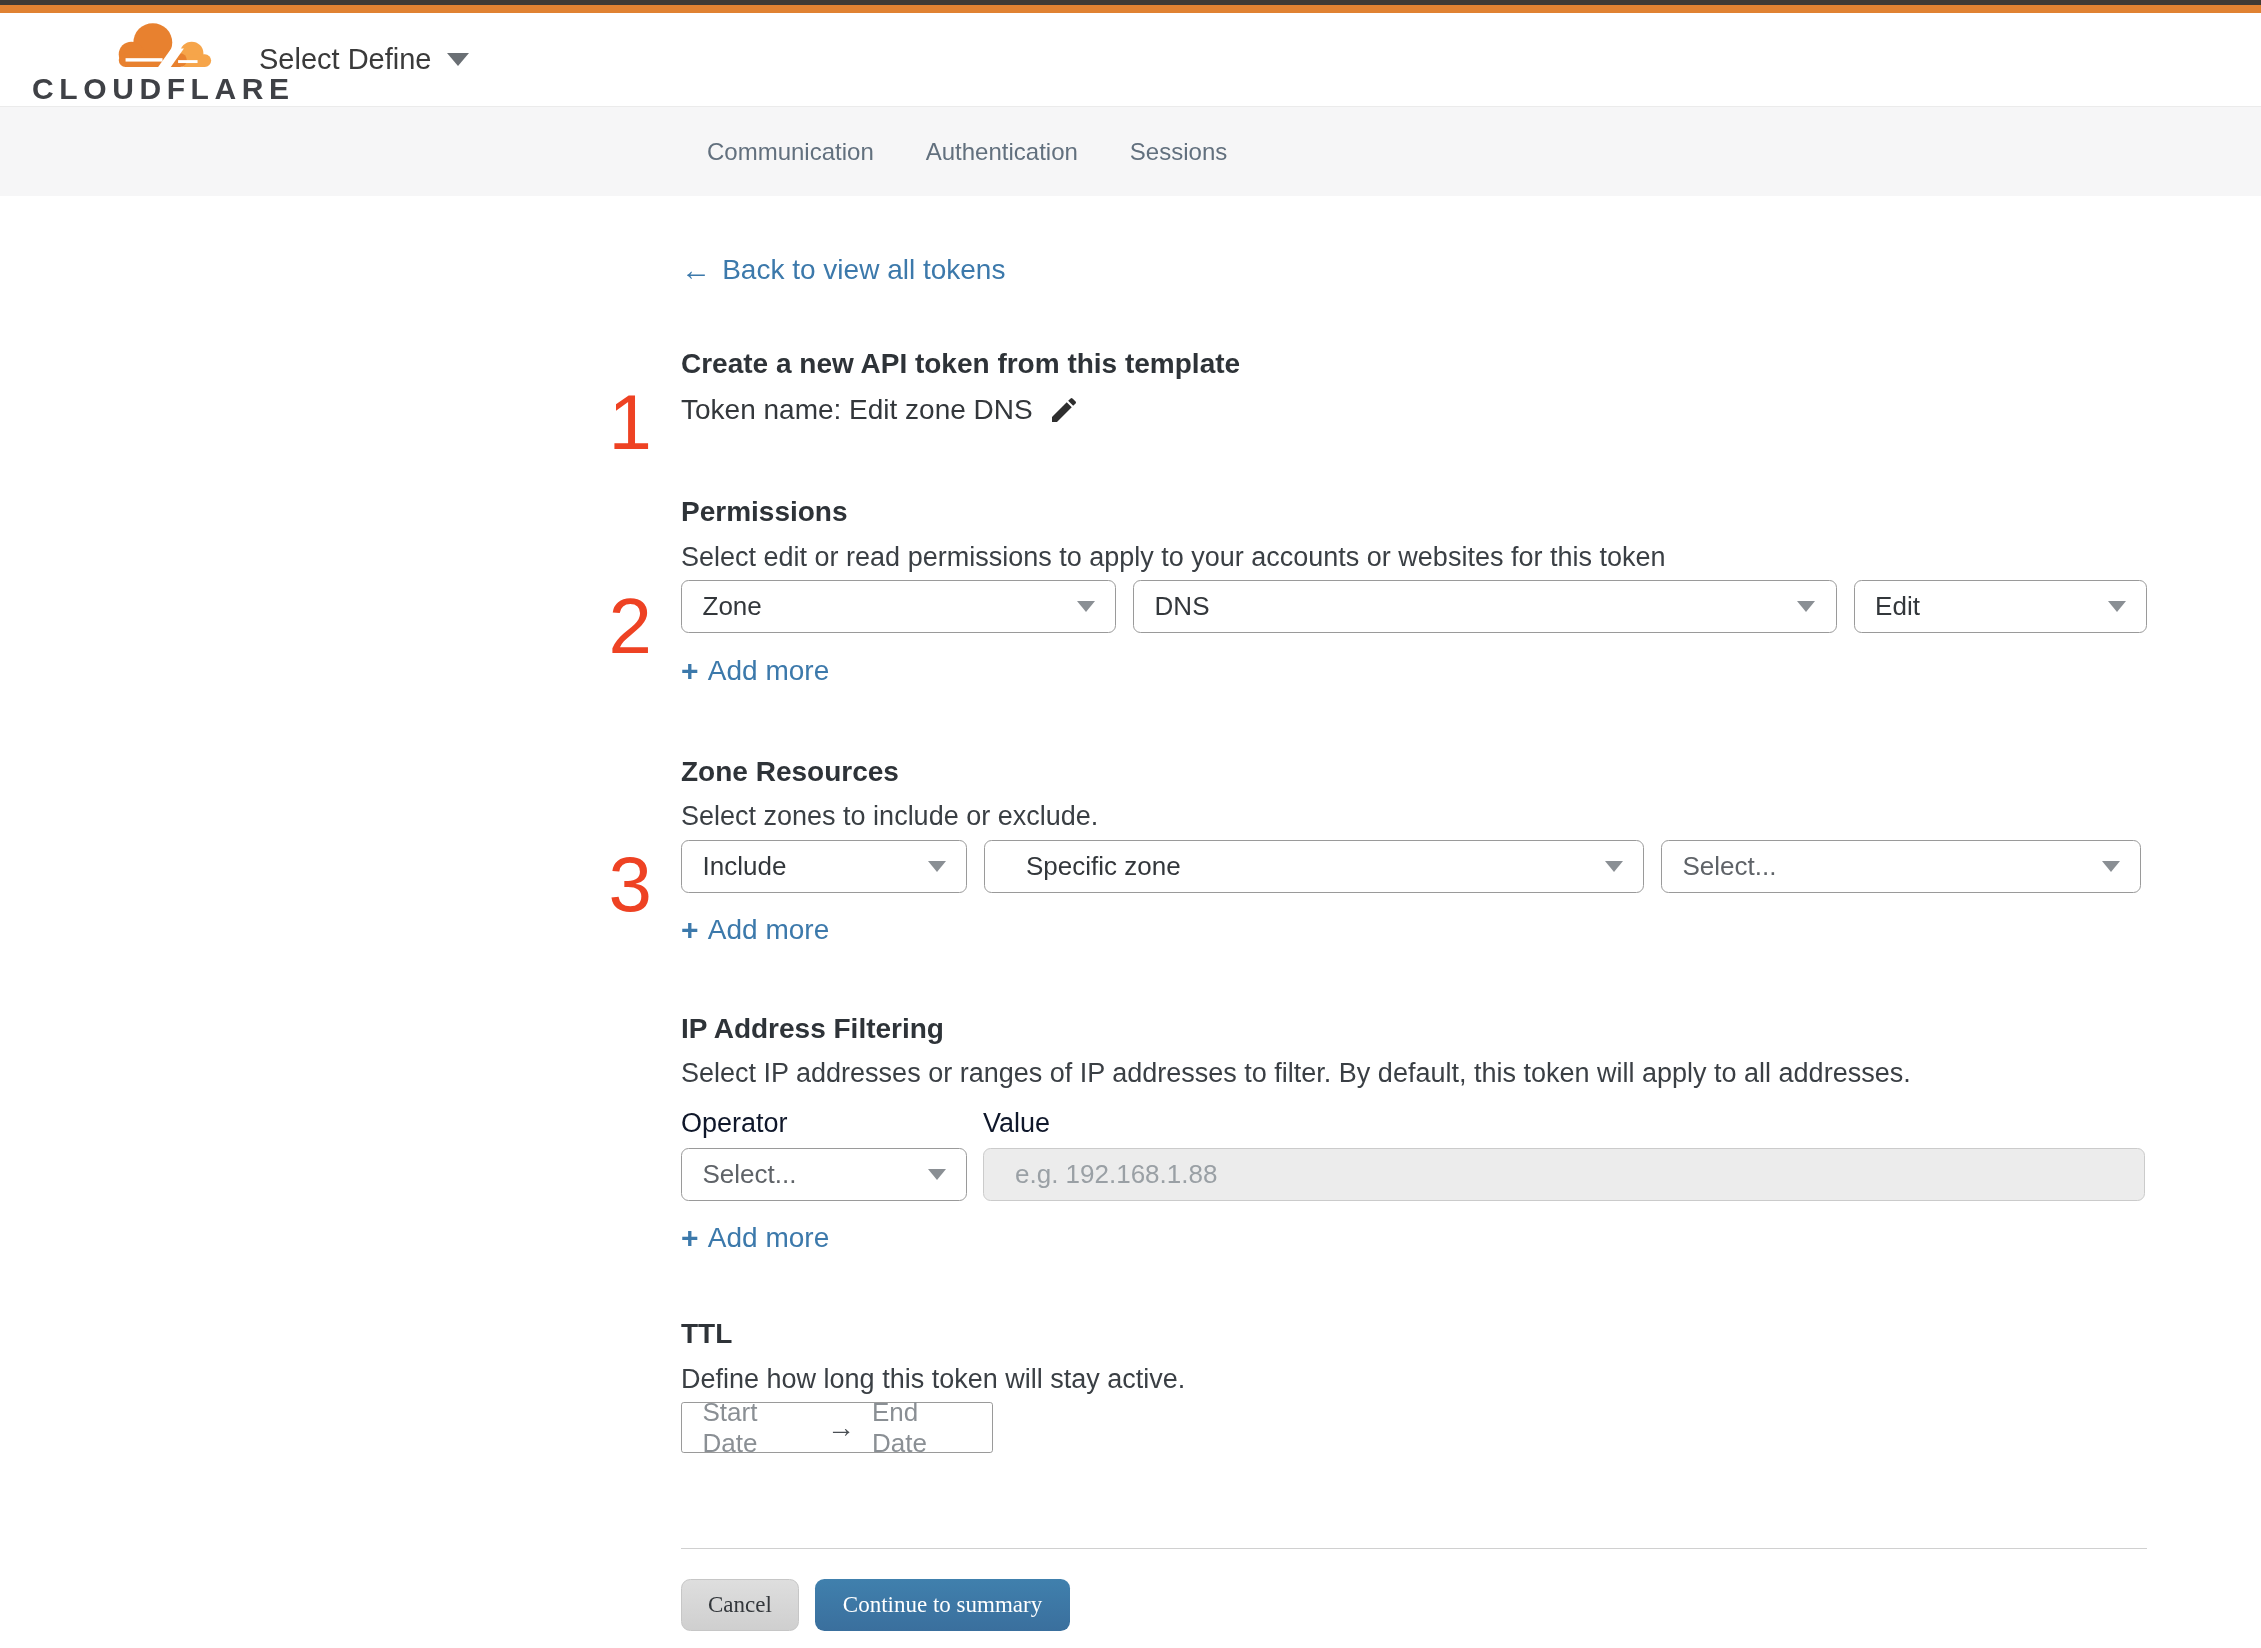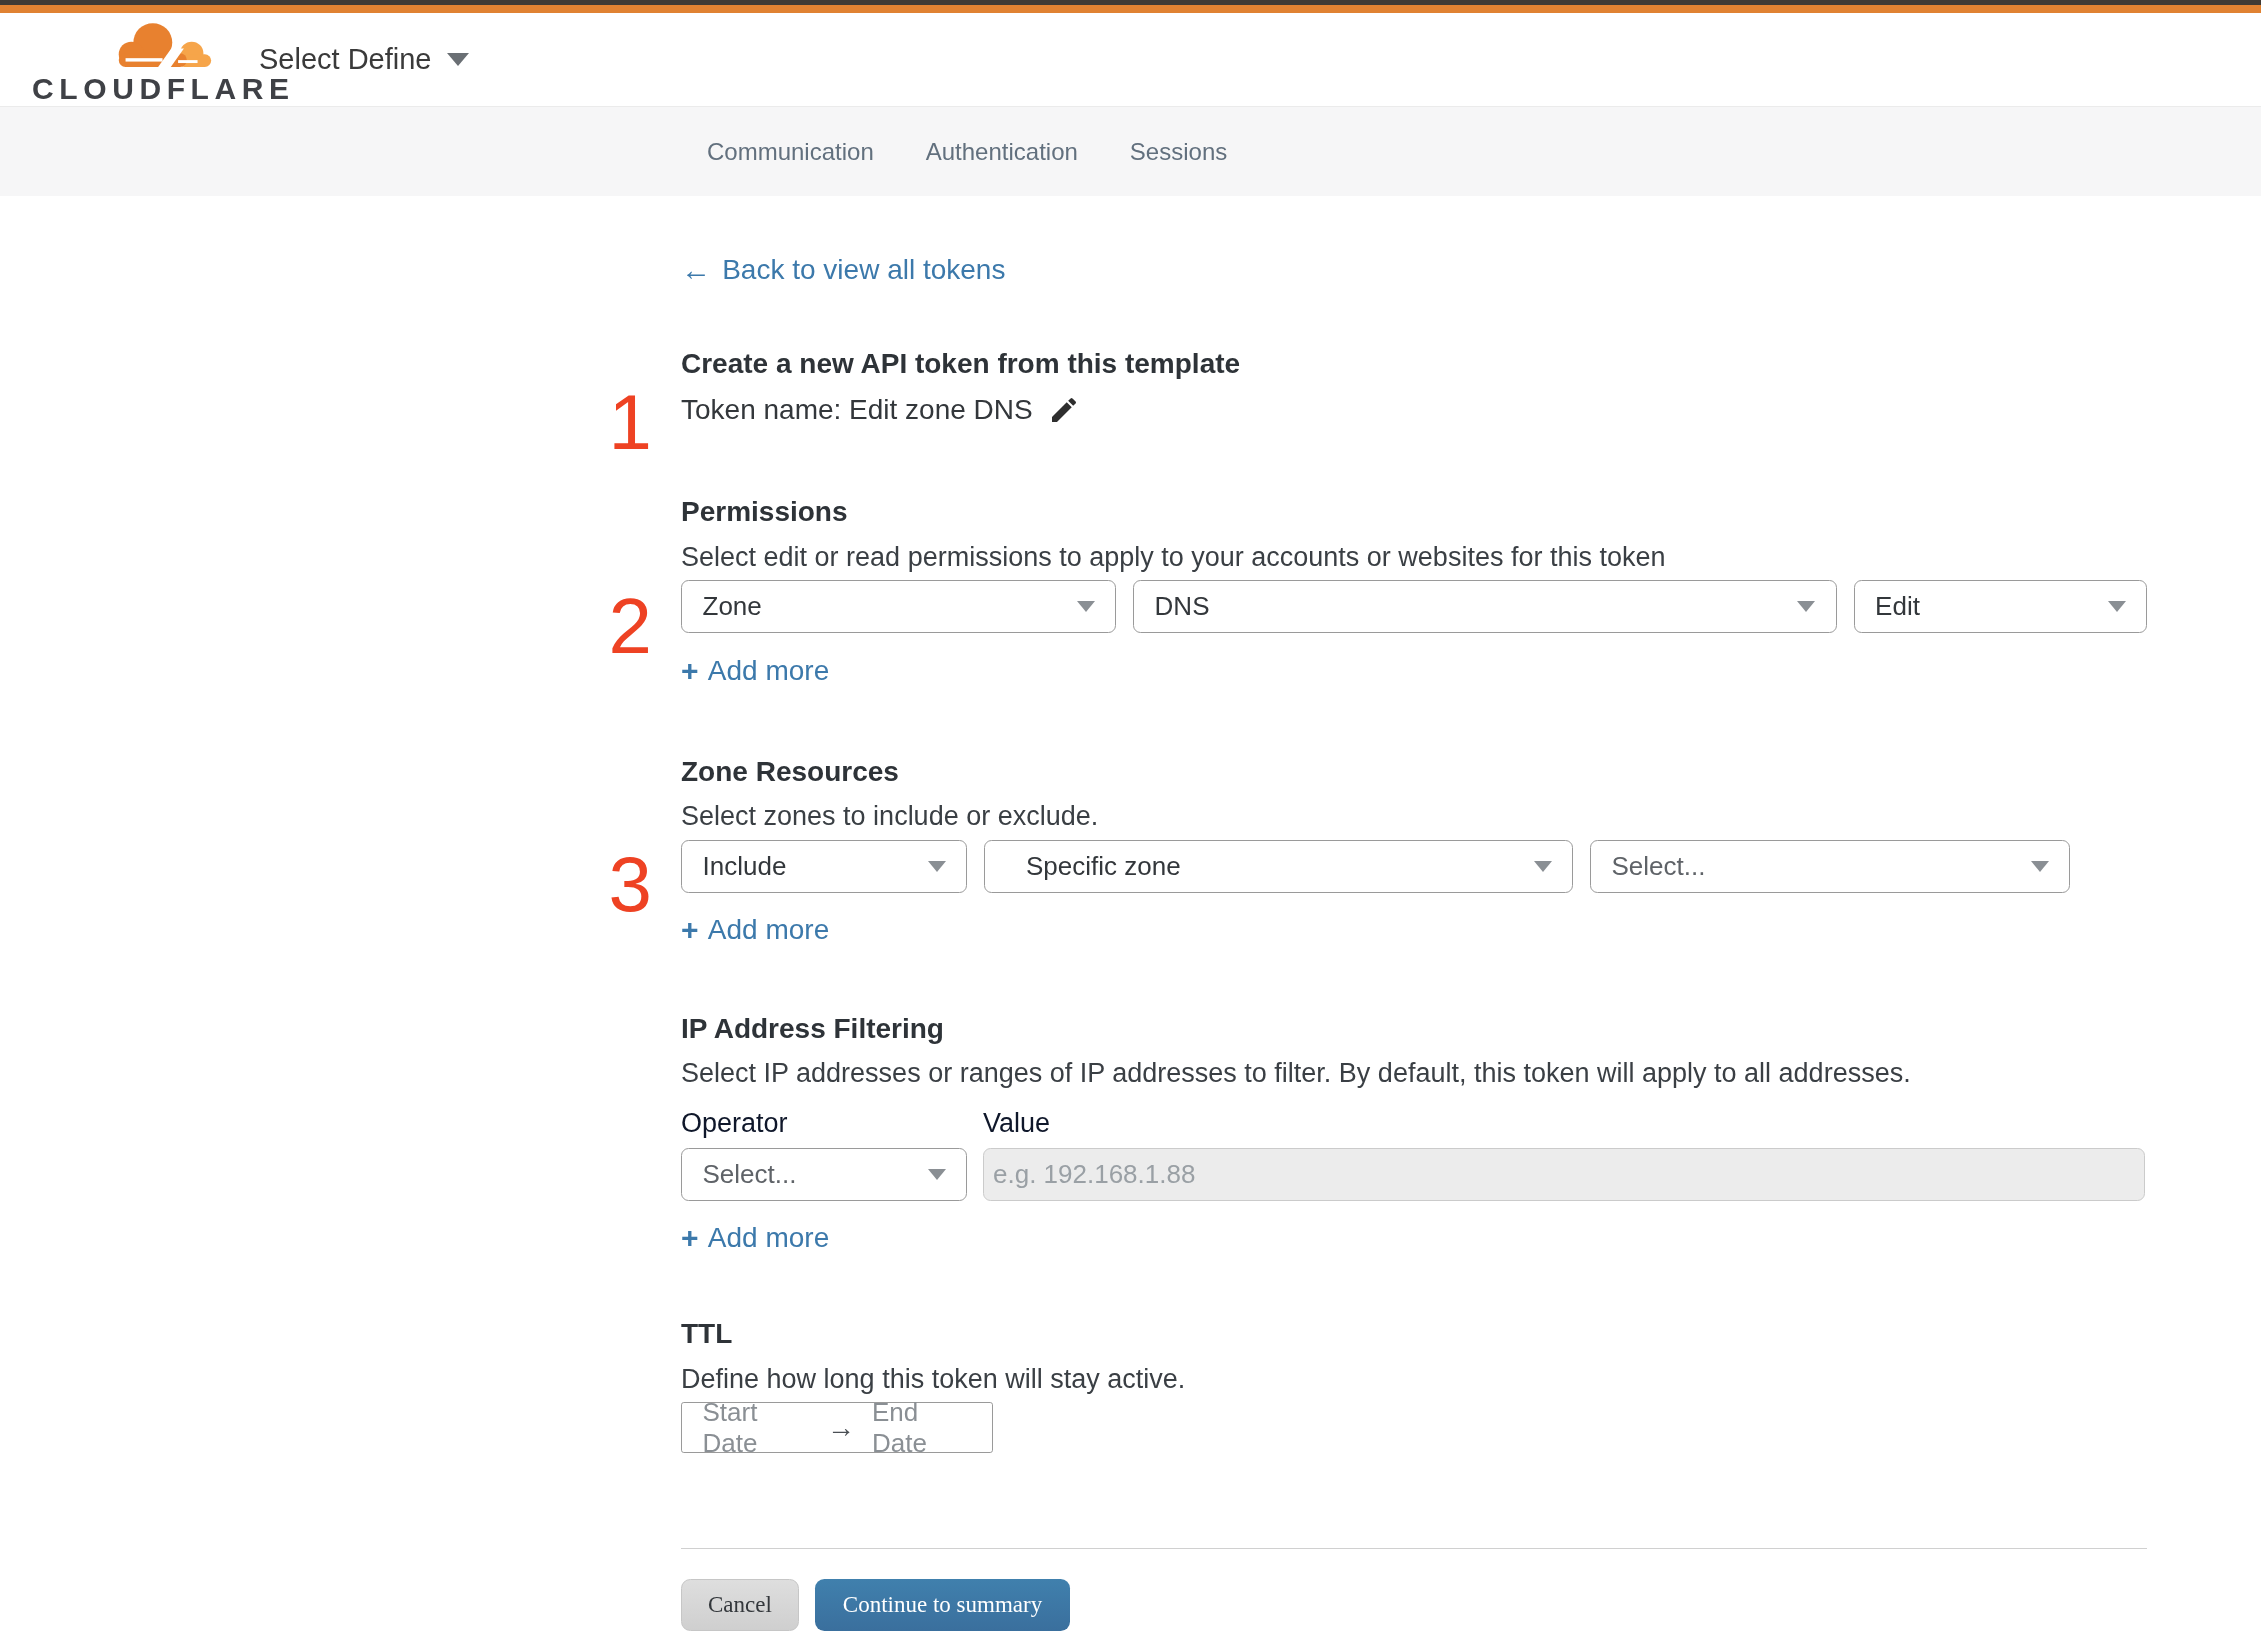--- a/index.html
+++ b/index.html
@@ -45,31 +45,31 @@
   .t-ip          { margin-top:63px; }
   .t-ttl         { margin-top:60px; }
 
   .select-row { display:flex; gap:17px; margin-top:5.6px; }
   .select-box { height:53px; border:1.9px solid #9a9a9a; border-radius:7.5px; background:#fff; display:flex; align-items:center;
                 justify-content:space-between; padding:0 20.5px; font-size:26px; color:#33373b; cursor:pointer; }
   .select-box .placeholder-text { color:#5f6368; }
   .caret-icon { width:0; height:0; border-left:9.3px solid transparent; border-right:9.3px solid transparent; border-top:11.2px solid #8a8f94; margin-left:18.6px; flex:none; }
 
   .w-scope{width:436px;} .w-service{width:705px;} .w-access{width:294px;}
-  .w-mode{width:286px;}  .w-type{width:589px;padding-left:41px;}    .w-zone{width:480px;}
+  .w-mode{width:286px;}  .w-type{width:660px;padding-left:41px;}    .w-zone{width:480px;}
   .w-op{width:286px;}
 
   .add-more { display:inline-flex; align-items:center; gap:9.3px; margin-top:20.5px; font-size:28px; color:#3c79ab; cursor:pointer; line-height:34px; }
   .add-more .plus { font-weight:700; font-size:30px; }
 
   .label-row { display:flex; margin-top:15px; font-size:27px; color:#0f172a; line-height:34px; }
   .label-operator { width:302px; }
   .ip-row { display:flex; gap:16px; margin-top:7.5px; }
   .value-input { width:1162px; height:53px; border:1.9px solid #cbcbcb; border-radius:7.5px; background:#ececec;
-                 padding:0 9px; font-size:26px; color:#7f8488; font-family:inherit; }
+                 padding:0 31px; font-size:26px; color:#7f8488; font-family:inherit; }
   .value-input::placeholder { color:#9aa0a5; opacity:1; }
 
   .date-range { margin-top:5.6px; width:312px; height:51px; border:1.9px solid #9a9a9a; border-radius:2.8px; background:#fff;
                 display:flex; align-items:center; gap:17px; padding:0 20.5px; font-size:26px; color:#8a8f94; cursor:pointer; }
   .range-arrow { color:#4a4f54; font-size:28px; line-height:1; }
 
   .divider { border-top:1.9px solid #d0d0d0; margin-top:95px; }
   .btn-row { display:flex; gap:16px; margin-top:30px; padding-bottom:7.5px; }
   .btn { height:52px; border-radius:9.3px; font-family:Liberation Serif, serif; font-size:23px; cursor:pointer; }
   .btn-cancel  { background:linear-gradient(#dedede,#cfcfcf); border:0.9px solid #c6c6c6; color:#33373b; padding:0 26px; }

